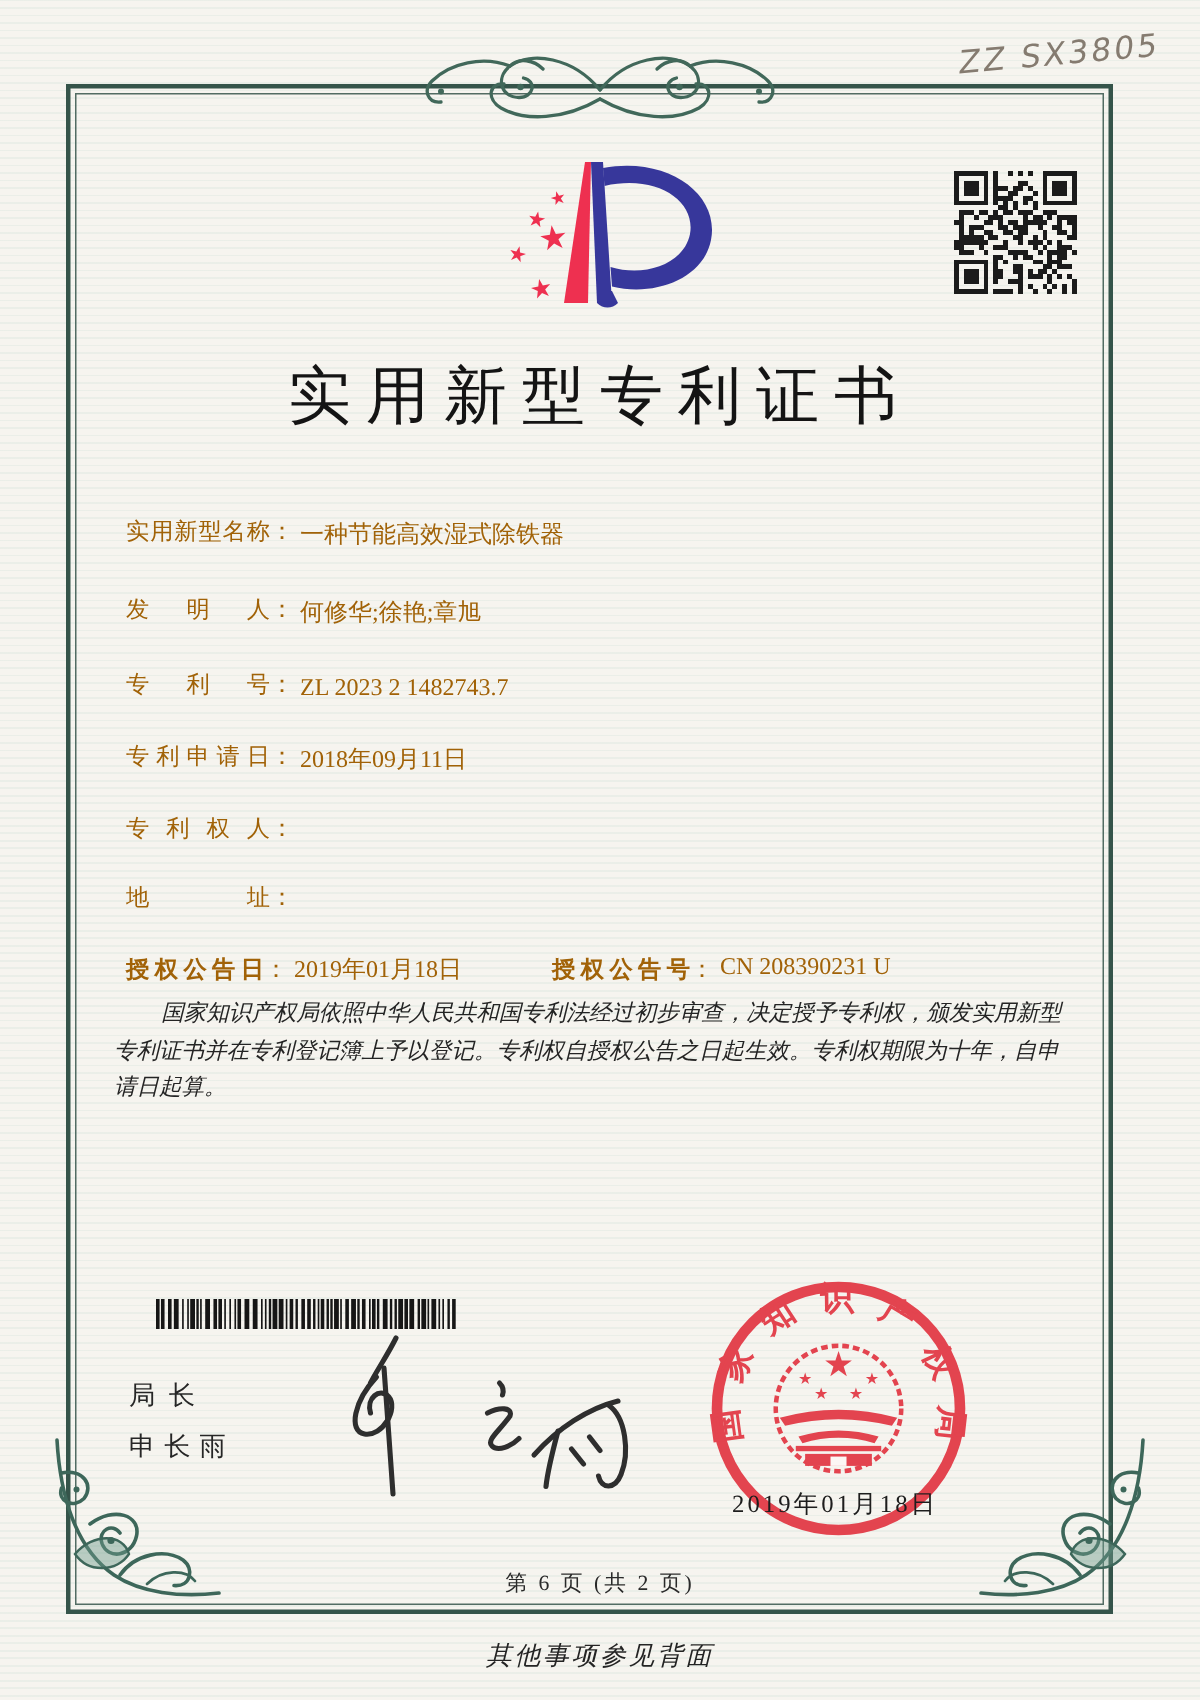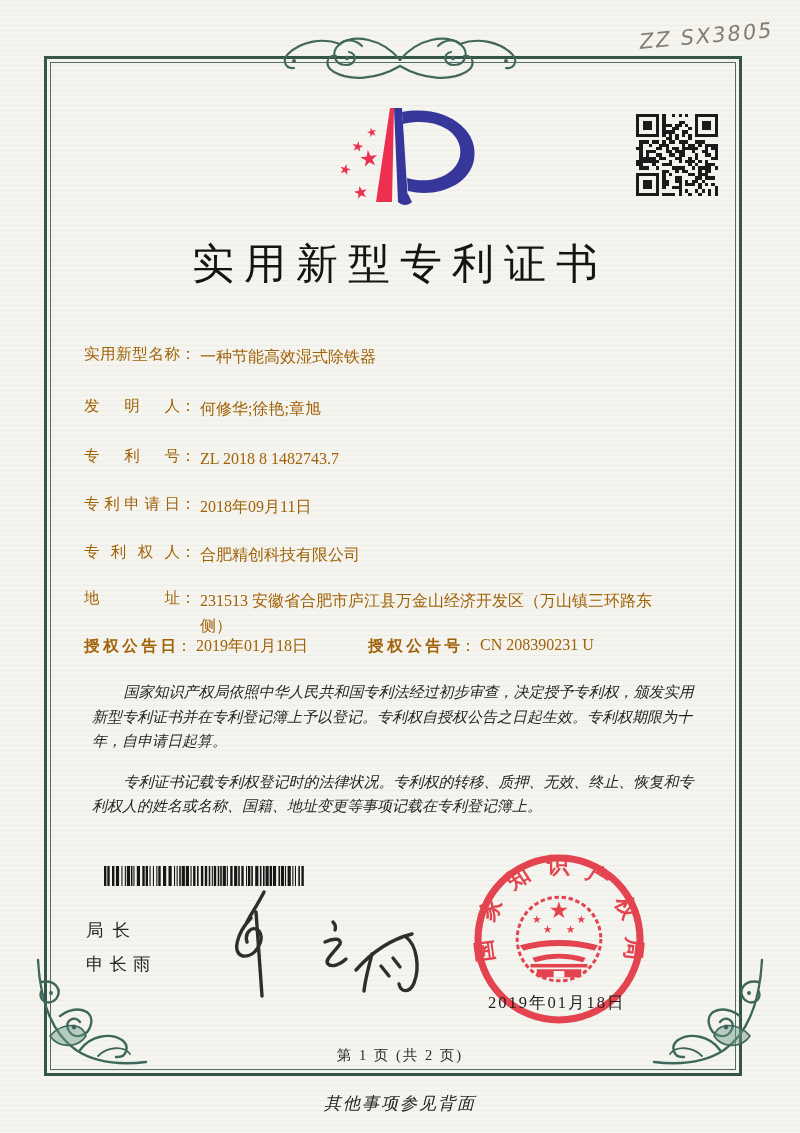--- a/index.html
+++ b/index.html
@@ -47,30 +47,30 @@
     position:absolute;left:0;top:236px;width:100%;
     text-align:center;font-size:42px;font-weight:normal;
     letter-spacing:10px;color:#141414;
   }
   .fields{position:absolute;left:84px;top:336px;width:648px;}
   .field-row{position:absolute;left:0;display:flex;align-items:flex-start;
     font-size:16px;color:#a16207;}
   .flabel{display:inline-block;width:96px;text-align:justify;text-align-last:justify;
     font-size:15.5px;flex:0 0 96px;}
   .fcolon{margin:0 4px 0 0;}
-  .fvalue{display:inline-block;max-width:462px;line-height:25px;}
+  .fvalue{display:inline-block;max-width:462px;line-height:25px;text-align:right;}
   .grant-pair{display:flex;align-items:flex-start;font-size:16px;}
   .grant-pair .flabel{width:92px;flex-basis:92px;font-weight:bold;}
   .row-grant{display:flex;gap:60px;}
   .body-text{
     position:absolute;left:76px;top:664px;width:644px;
     font-size:15px;line-height:24.6px;color:#242424;
     font-style:italic;
   }
-  .body-text p{margin:16px;text-indent:2.1em;}
+  .body-text p{margin:0;text-indent:2.1em;}
   .barcode{position:absolute;left:104px;top:866px;width:202px;height:20px;}
   .sig-title{position:absolute;left:86px;top:918px;font-family:"Liberation Sans","DejaVu Sans",sans-serif;
     font-size:17.5px;letter-spacing:9px;color:#262626;}
   .sig-name{position:absolute;left:86px;top:952px;font-family:"Liberation Sans","DejaVu Sans",sans-serif;
     font-size:17.5px;letter-spacing:6px;color:#262626;text-align:right;}
   .signature-svg{position:absolute;left:220px;top:882px;width:208px;height:128px;}
   .seal{position:absolute;left:470px;top:850px;width:178px;height:178px;opacity:.95;}
   .seal-date{
     position:absolute;left:488px;top:992px;width:170px;
     font-size:16.5px;letter-spacing:2px;color:#1d1d1d;z-index:5;
@@ -474,54 +474,51 @@
         <span class="fvalue">一种节能高效湿式除铁器</span>
     </div>
     <div class="field-row" style="top:60px">
       <span class="flabel">发明人</span>
         <span class="fcolon">：</span>
         <span class="fvalue">何修华;徐艳;章旭</span>
     </div>
     <div class="field-row" style="top:110px">
       <span class="flabel">专利号</span>
         <span class="fcolon">：</span>
-        <span class="fvalue">ZL 2018 8 1482743.7</span>
+        <span class="fvalue">ZL 2023 2 1482743.7</span>
     </div>
     <div class="field-row" style="top:158px">
       <span class="flabel">专利申请日</span>
         <span class="fcolon">：</span>
         <span class="fvalue">2018年09月11日</span>
     </div>
     <div class="field-row" style="top:206px">
       <span class="flabel">专利权人</span>
         <span class="fcolon">：</span>
-        <span class="fvalue">合肥精创科技有限公司</span>
     </div>
     <div class="field-row" style="top:252px">
       <span class="flabel">地址</span>
         <span class="fcolon">：</span>
-        <span class="fvalue">231513 安徽省合肥市庐江县万金山经济开发区（万山镇三环路东侧）</span>
     </div>
     <div class="field-row row-grant" style="top:300px">
       <span class="grant-pair">
         <span class="flabel">授权公告日</span>
           <span class="fcolon">：</span>
           <span>2019年01月18日</span>
       </span>
       <span class="grant-pair">
         <span class="flabel">授权公告号</span>
           <span class="fcolon">：</span>
           <span>CN 208390231 U</span>
       </span>
     </div>
   </div>
 
   <div class="body-text">
     <p>国家知识产权局依照中华人民共和国专利法经过初步审查，决定授予专利权，颁发实用新型专利证书并在专利登记簿上予以登记。专利权自授权公告之日起生效。专利权期限为十年，自申请日起算。</p>
-    <p>专利证书记载专利权登记时的法律状况。专利权的转移、质押、无效、终止、恢复和专利权人的姓名或名称、国籍、地址变更等事项记载在专利登记簿上。</p>
   </div>
 
   <svg class="barcode" id="barcode-svg" viewBox="0 0 202 20" preserveAspectRatio="none">
       <rect x="0.00" y="0" width="2.40" height="20" fill="#161616"></rect>
       <rect x="3.30" y="0" width="2.40" height="20" fill="#161616"></rect>
       <rect x="8.00" y="0" width="2.40" height="20" fill="#161616"></rect>
       <rect x="11.90" y="0" width="3.20" height="20" fill="#161616"></rect>
       <rect x="17.40" y="0" width="1.10" height="20" fill="#161616"></rect>
       <rect x="20.80" y="0" width="1.10" height="20" fill="#161616"></rect>
       <rect x="22.80" y="0" width="3.20" height="20" fill="#161616"></rect>
@@ -612,16 +609,16 @@
       <path d="M56,107 Q100,95 144,107 L140,113 Q100,103 60,113 Z"></path>
       <path d="M70,121 Q100,112 130,121 L127,126 Q100,118 73,126 Z"></path>
       <rect x="68" y="128" width="64" height="4"></rect>
       <rect x="75" y="134" width="50" height="9"></rect>
       <rect x="94" y="136" width="12" height="7" fill="#fdf7f5"></rect>
     </g>
   </svg>
 
   <div class="seal-date">2019年01月18日</div>
 
-  <div class="pageinfo">第 1 页 (共 2 页)</div>
+  <div class="pageinfo">第 6 页 (共 2 页)</div>
   <div class="backnote">其他事项参见背面</div>
 
 </div>
 
 </body></html>

